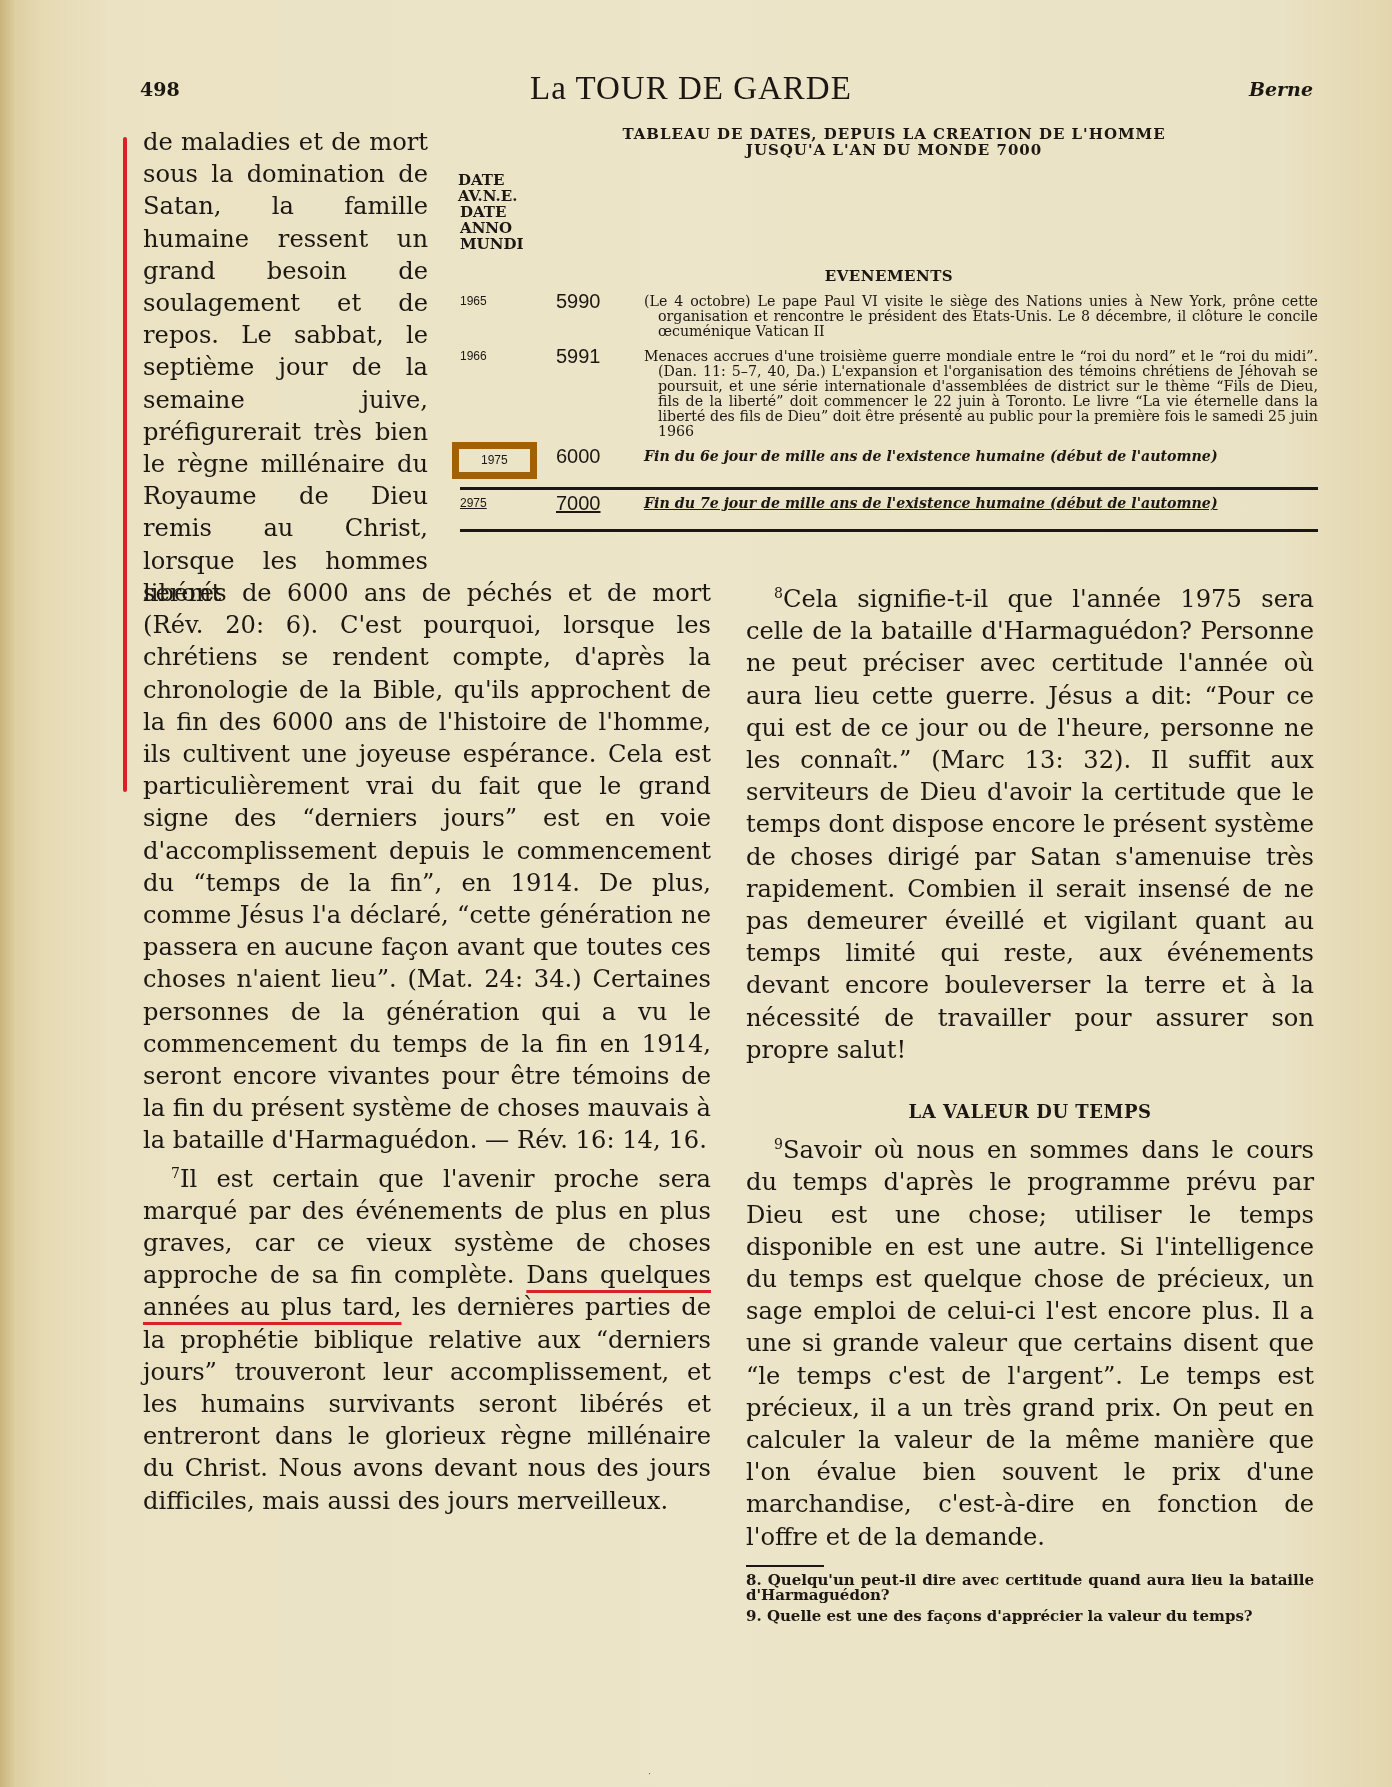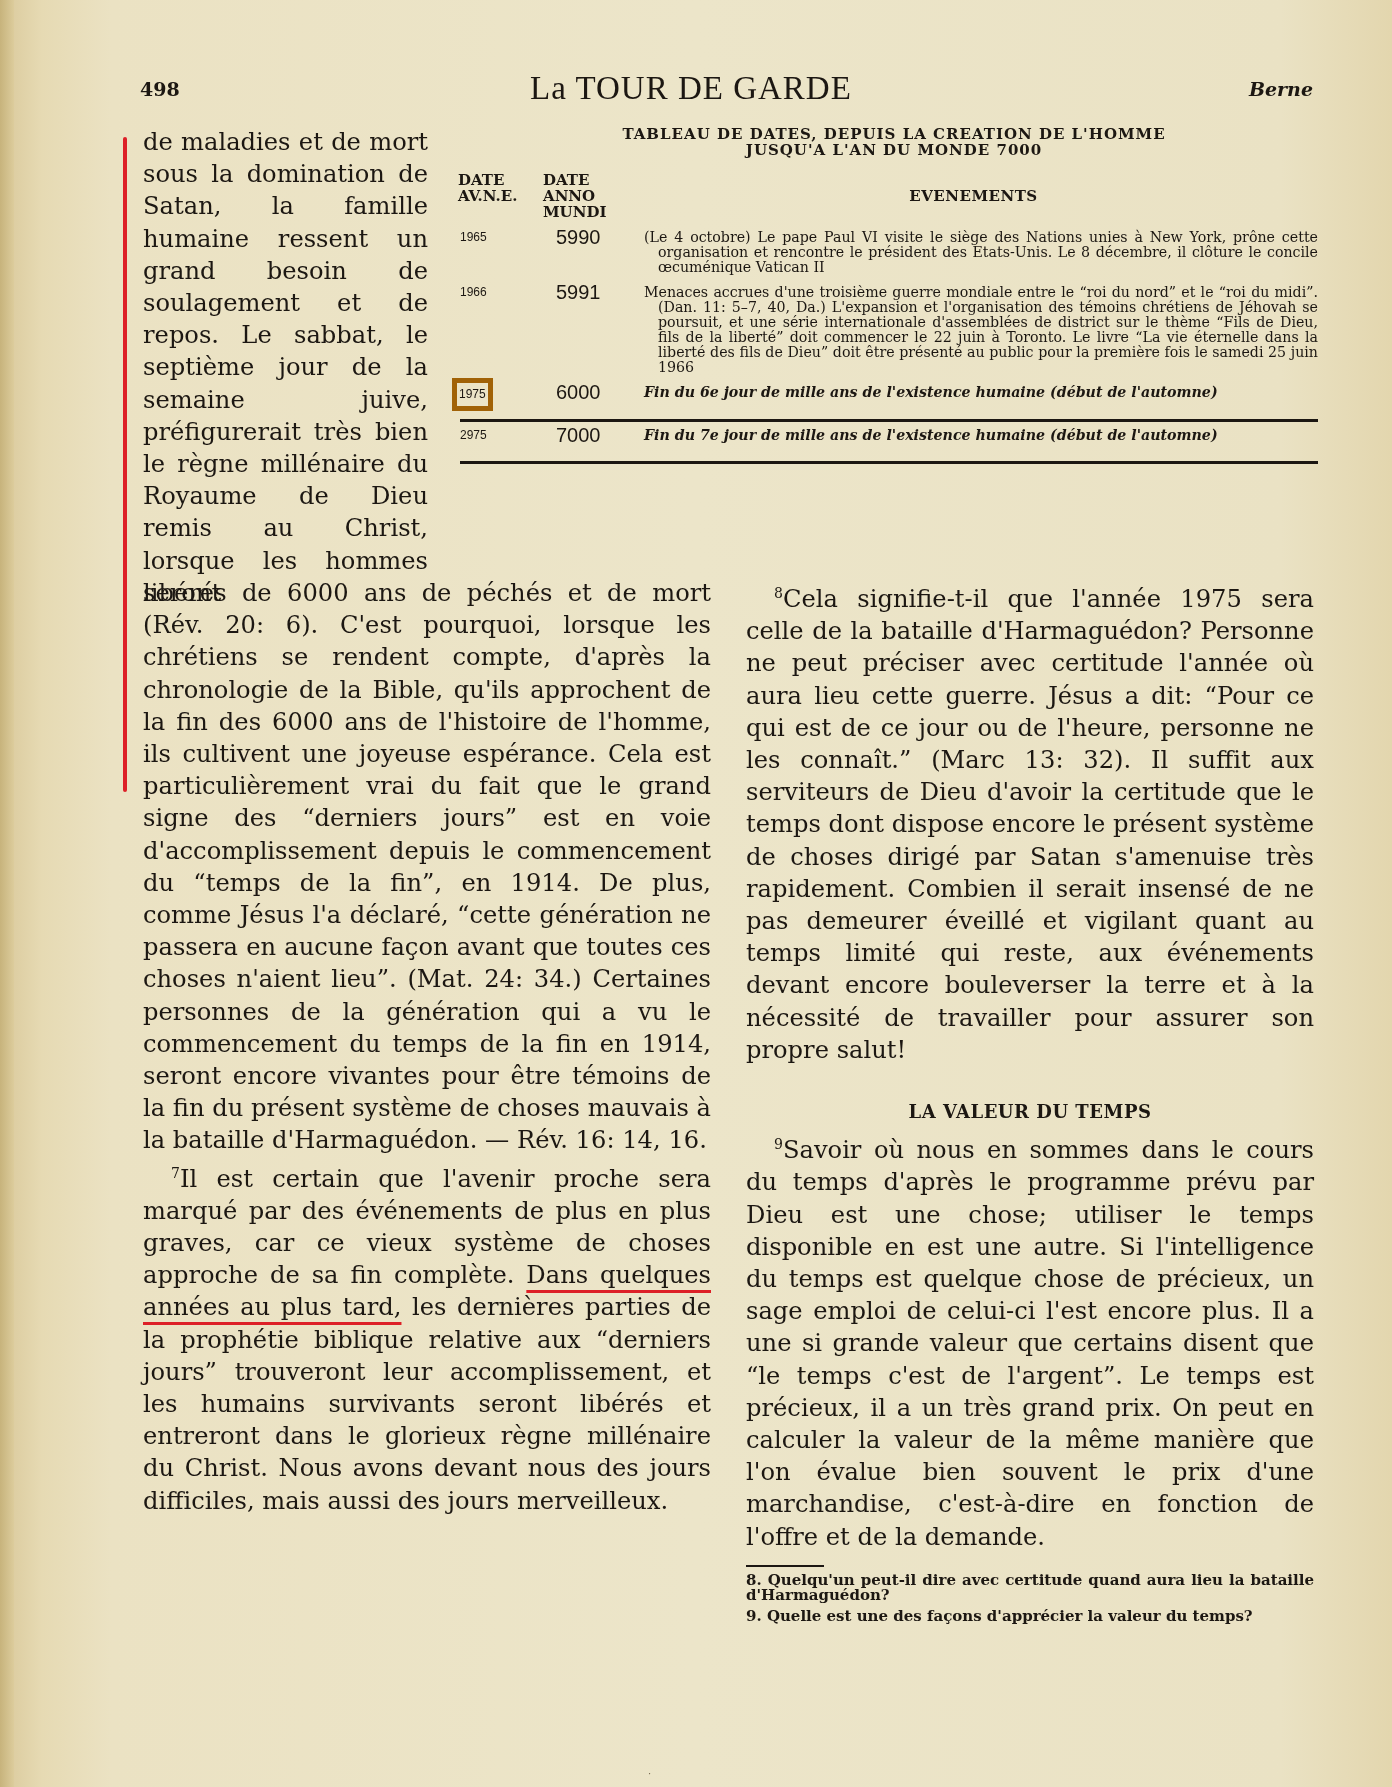--- a/index.html
+++ b/index.html
@@ -13,32 +13,32 @@
   .page-edge {
     position: absolute; left: 0; top: 0; bottom: 0; width: 14px;
     background: linear-gradient(90deg, #c7b37c, #dccc9c);
   }
   .page-no { position: absolute; left: 140px; top: 78px; font-size: 19px; font-weight: bold; }
   .masthead { position: absolute; left: 530px; top: 70px; font-family: "Liberation Serif", serif; font-size: 33px; letter-spacing: 1px; }
   .edition { position: absolute; right: 79px; top: 78px; font-size: 19px; font-weight: bold; font-style: italic; }
 
   .table-wrap { position: absolute; left: 460px; top: 126px; width: 858px; font-size: 14.2px; line-height: 15px; font-family: "DejaVu Serif", serif; }
   .table-title { text-align: center; font-weight: bold; letter-spacing: 1px; font-size: 15px; line-height: 16px; margin-left: 10px; }
-  .thead { display: flex; margin-top: 14px; font-weight: bold; font-size: 15px; line-height: 16px; }
+  .thead { display: flex; margin-top: 14px; font-weight: bold; font-size: 15px; line-height: 16px; flex-direction: column; }
   .thead .c1 { width: 85px; margin-left: -2px; }
   .thead .c2 { width: 86px; }
   .thead .c3 { flex: 1; text-align: center; padding-top: 16px; letter-spacing: 0.5px; }
   .trow { display: flex; margin-top: 10px; }
   .trow .c1 { width: 88px; font-family: "Liberation Sans", sans-serif; font-size: 12px; }
   .trow .c2 { width: 88px; font-family: "Liberation Sans", sans-serif; font-size: 20px; margin-left: 8px; }
   .trow .c3 { flex: 1; text-align: justify; padding-left: 14px; text-indent: -14px; }
   .trow .c3.it { font-style: italic; font-weight: bold; }
   .rule { height: 3px; background: #1c1712; margin-top: 8px; }
-  .trow.after-rule { margin-top: 6px; }
-  .year-box { display: inline-block; border: 5px solid #a16207; padding: 4px 2px; margin: -7px 0 0 -8px; }
+  .trow.after-rule { margin-top: 6px; text-decoration: underline; }
+  .year-box { display: inline-block; border: 7px solid #a16207; padding: 4px 22px; margin: -7px 0 0 -8px; }
 
   .margin-bar { position: absolute; left: 123px; top: 137px; width: 4px; height: 655px; background: #dd2027; border-radius: 2px; }
 
   .col { position: absolute; font-size: 24.2px; line-height: 32.2px; text-align: justify; font-family: "DejaVu Serif", serif; }
   .col p { margin: 0; }
   .col-a { left: 143px; top: 126px; width: 285px; }
   .col-b { left: 143px; top: 577px; width: 568px; }
   .col-c { left: 746px; top: 577px; width: 568px; }
   .indent { text-indent: 28px; }
   .sup { font-size: 14px; vertical-align: 9px; }

